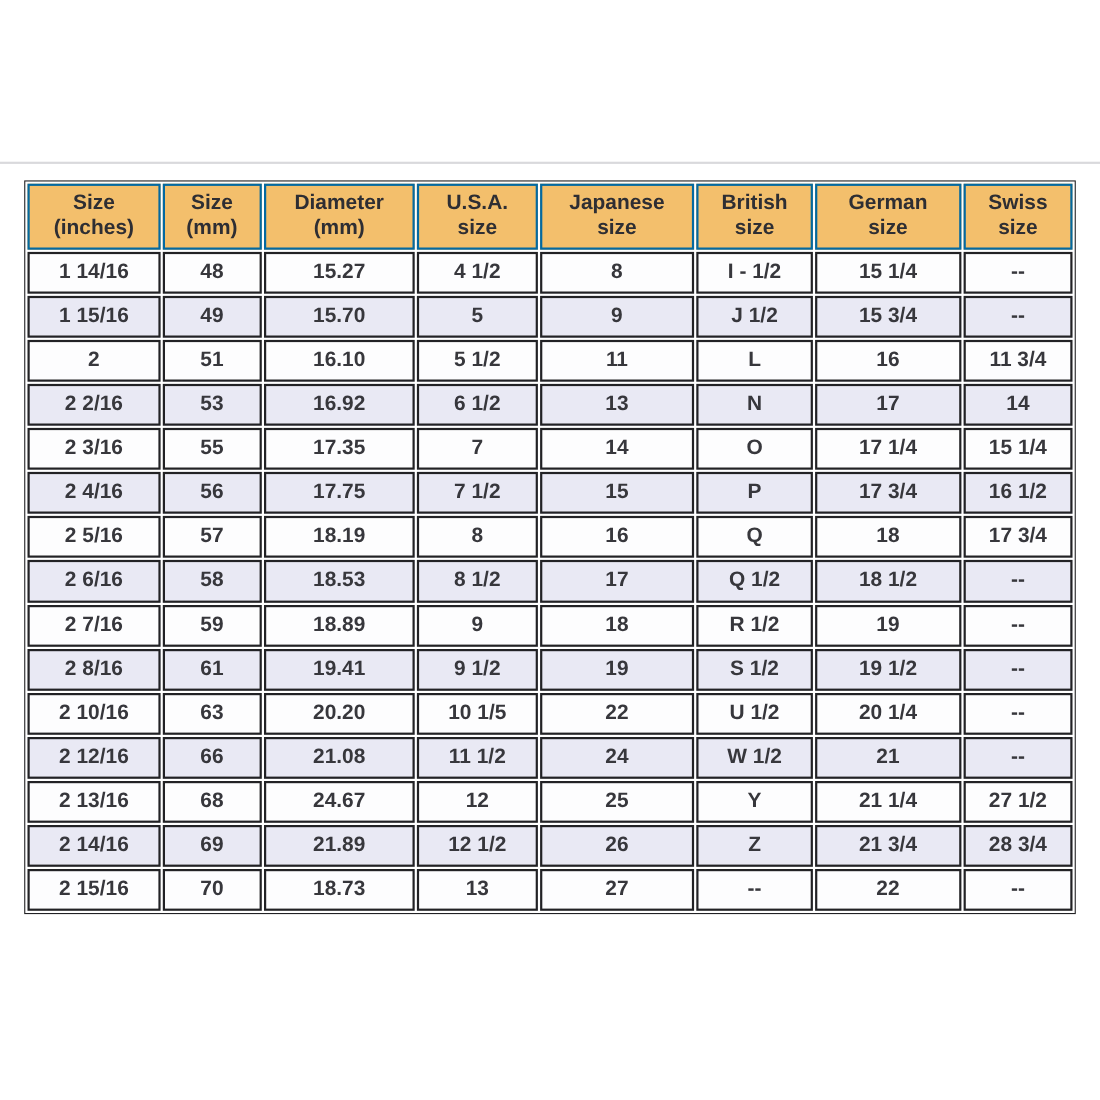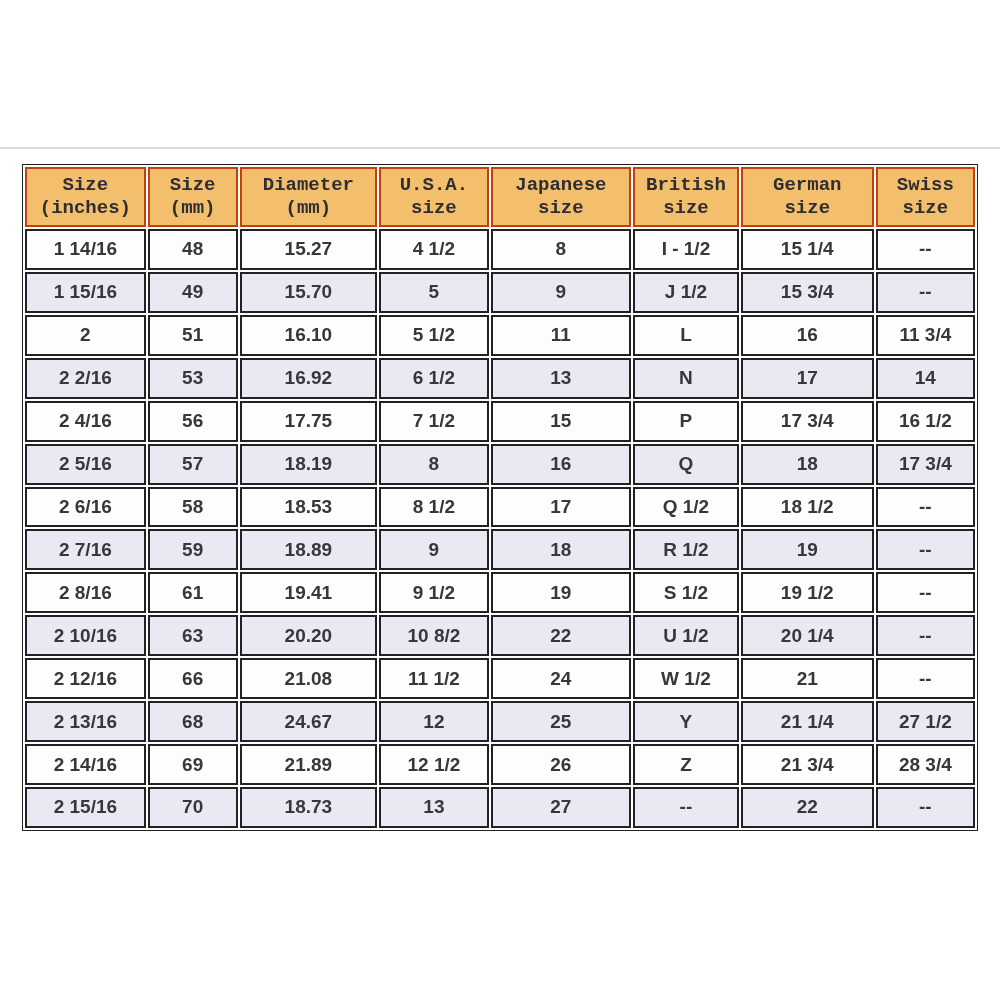--- a/index.html
+++ b/index.html
@@ -28,31 +28,30 @@
     width: 956px;
     height: 667px;
     table-layout: fixed;
     border-collapse: separate;
     border-spacing: 2px;
     background: #ffffff;
     border: 1px solid #222225;
   }
   table.ring-table th {
     background: #f3bf6c;
-    border: 2px solid #c2410c;
+    border: 2px solid #0369a1;
     color: #2e2e33;
     font-size: 19px;
     font-weight: 700;
     text-align: center;
     vertical-align: middle;
     white-space: pre-line;
     line-height: 1.2;
     height: 52px;
     padding: 2px 0;
-    font-family: Liberation Mono, monospace;
   }
   table.ring-table td {
     background: #fdfdfe;
     border: 2px solid #222225;
     color: #37373c;
     font-size: 19px;
     font-weight: 700;
     text-align: center;
     vertical-align: middle;
     padding: 0;
@@ -133,20 +132,30 @@
           <td>2 2/16</td>
           <td>53</td>
           <td>16.92</td>
           <td>6 1/2</td>
           <td>13</td>
           <td>N</td>
           <td>17</td>
           <td>14</td>
         </tr>
         <tr>
+          <td>2 3/16</td>
+          <td>55</td>
+          <td>17.35</td>
+          <td>7</td>
+          <td>14</td>
+          <td>O</td>
+          <td>17 1/4</td>
+          <td>15 1/4</td>
+        </tr>
+        <tr>
           <td>2 4/16</td>
           <td>56</td>
           <td>17.75</td>
           <td>7 1/2</td>
           <td>15</td>
           <td>P</td>
           <td>17 3/4</td>
           <td>16 1/2</td>
         </tr>
         <tr>
@@ -186,21 +195,21 @@
           <td>9 1/2</td>
           <td>19</td>
           <td>S 1/2</td>
           <td>19 1/2</td>
           <td>--</td>
         </tr>
         <tr>
           <td>2 10/16</td>
           <td>63</td>
           <td>20.20</td>
-          <td>10 8/2</td>
+          <td>10 1/5</td>
           <td>22</td>
           <td>U 1/2</td>
           <td>20 1/4</td>
           <td>--</td>
         </tr>
         <tr>
           <td>2 12/16</td>
           <td>66</td>
           <td>21.08</td>
           <td>11 1/2</td>

